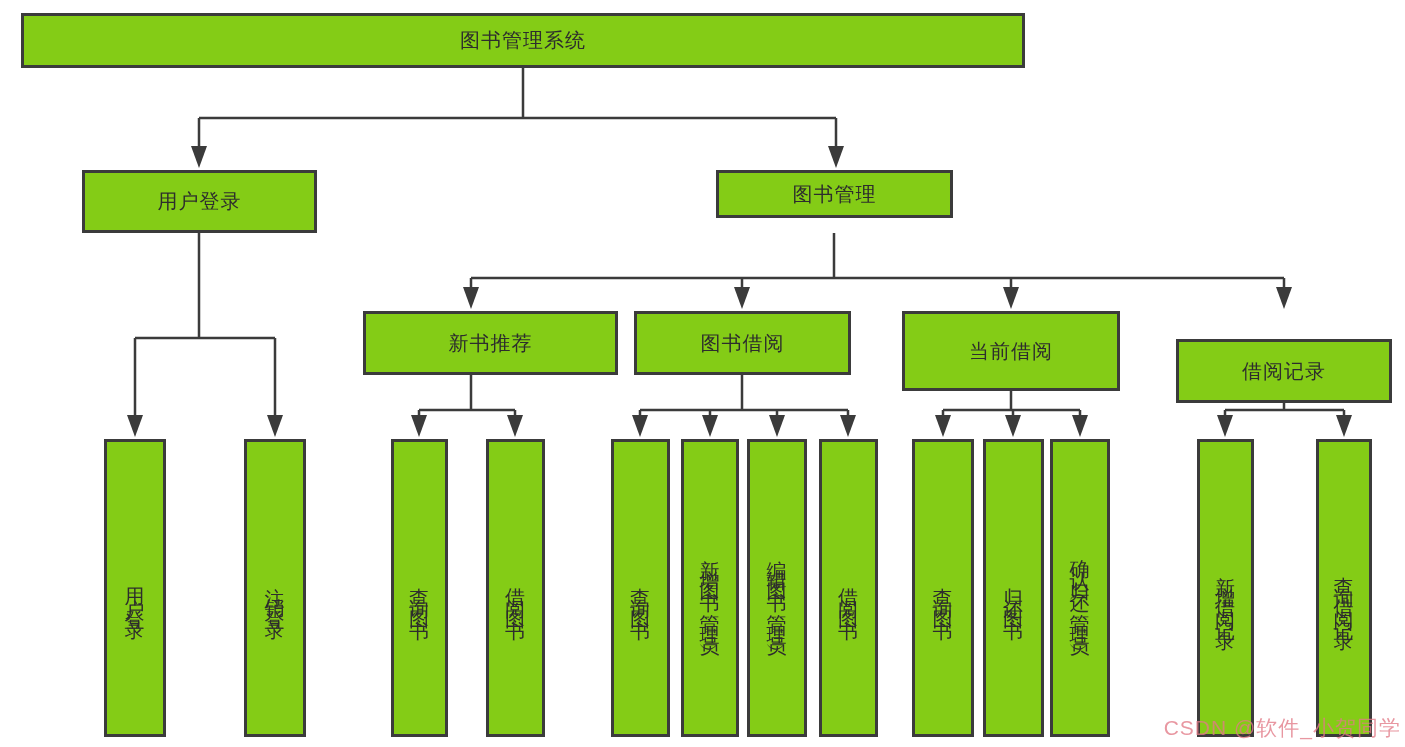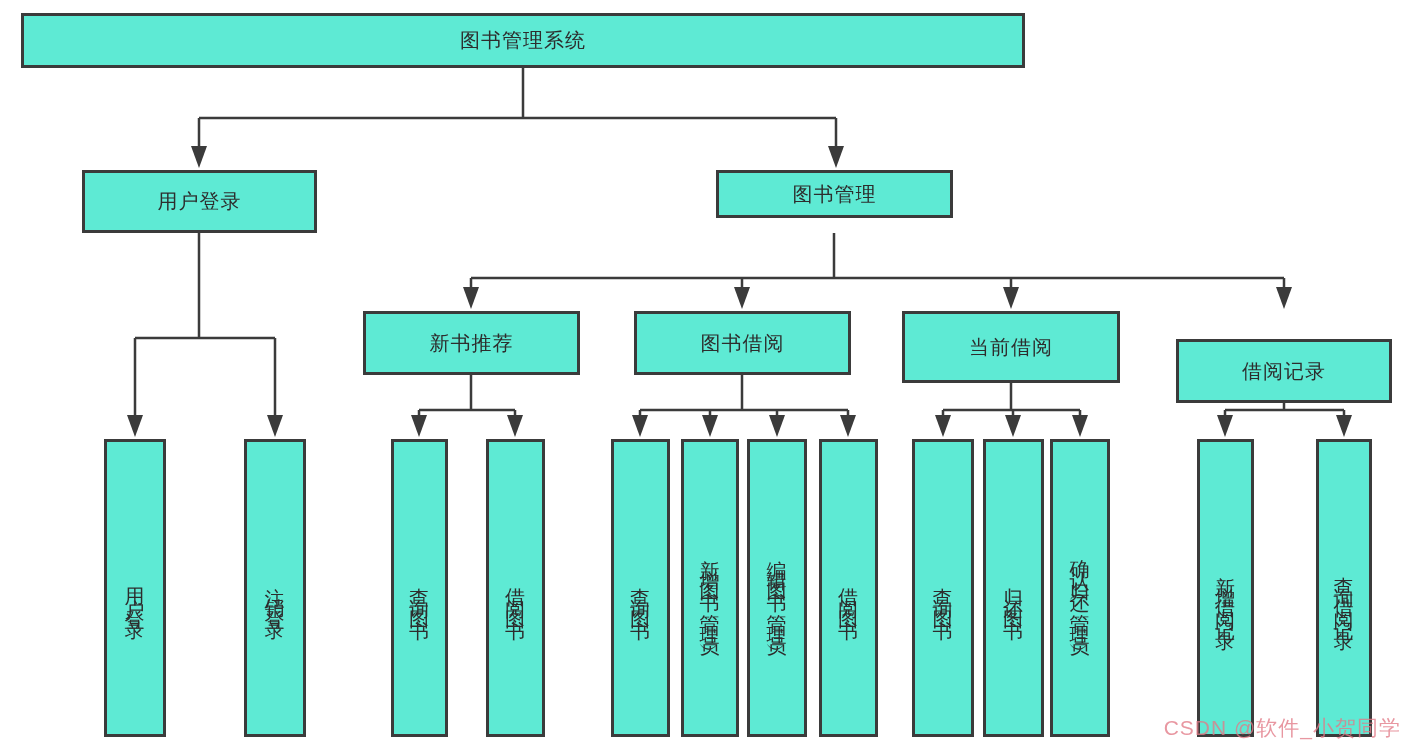--- a/index.html
+++ b/index.html
@@ -20,21 +20,21 @@
     left: 0;
     top: 0;
     width: 1405px;
     height: 747px;
     pointer-events: none;
   }
   .box {
     position: absolute;
     box-sizing: border-box;
     border: 3px solid #3b3b3b;
-    background: #5eead4;
+    background: #84cc16;
     color: #2d2d2d;
     display: flex;
     align-items: center;
     justify-content: center;
     text-align: center;
     z-index: 2;
   }
   .box.h {
     font-size: 20px;
     letter-spacing: 1px;
@@ -102,23 +102,23 @@
       <polygon points="1217,415 1233,415 1225,437"></polygon>
       <polygon points="1336,415 1352,415 1344,437"></polygon>
     </g>
   </svg>
 
   <div class="box h" style="left:21px; top:13px; width:1004px; height:55px;">图书管理系统</div>
 
   <div class="box h" style="left:82px; top:170px; width:235px; height:63px;">用户登录</div>
   <div class="box h" style="left:716px; top:170px; width:237px; height:48px;">图书管理</div>
 
-  <div class="box h" style="left:363px; top:311px; width:217px; height:64px;">新书推荐</div>
+  <div class="box h" style="left:363px; top:311px; width:255px; height:64px;">新书推荐</div>
   <div class="box h" style="left:634px; top:311px; width:217px; height:64px;">图书借阅</div>
-  <div class="box h" style="left:902px; top:311px; width:218px; height:72px;">当前借阅</div>
+  <div class="box h" style="left:902px; top:311px; width:218px; height:80px;">当前借阅</div>
   <div class="box h" style="left:1176px; top:311px; width:216px; height:64px;margin-top:28px;">借阅记录</div>
 
   <div class="box v" style="left:104px; top:439px; width:62px; height:298px;">用户登录</div>
   <div class="box v" style="left:244px; top:439px; width:62px; height:298px;">注销登录</div>
 
   <div class="box v" style="left:391px; top:439px; width:57px; height:298px;">查询图书</div>
   <div class="box v" style="left:486px; top:439px; width:59px; height:298px;">借阅图书</div>
 
   <div class="box v" style="left:611px; top:439px; width:59px; height:298px;">查询图书</div>
   <div class="box v" style="left:681px; top:439px; width:58px; height:298px;">新增图书（管理员）</div>

